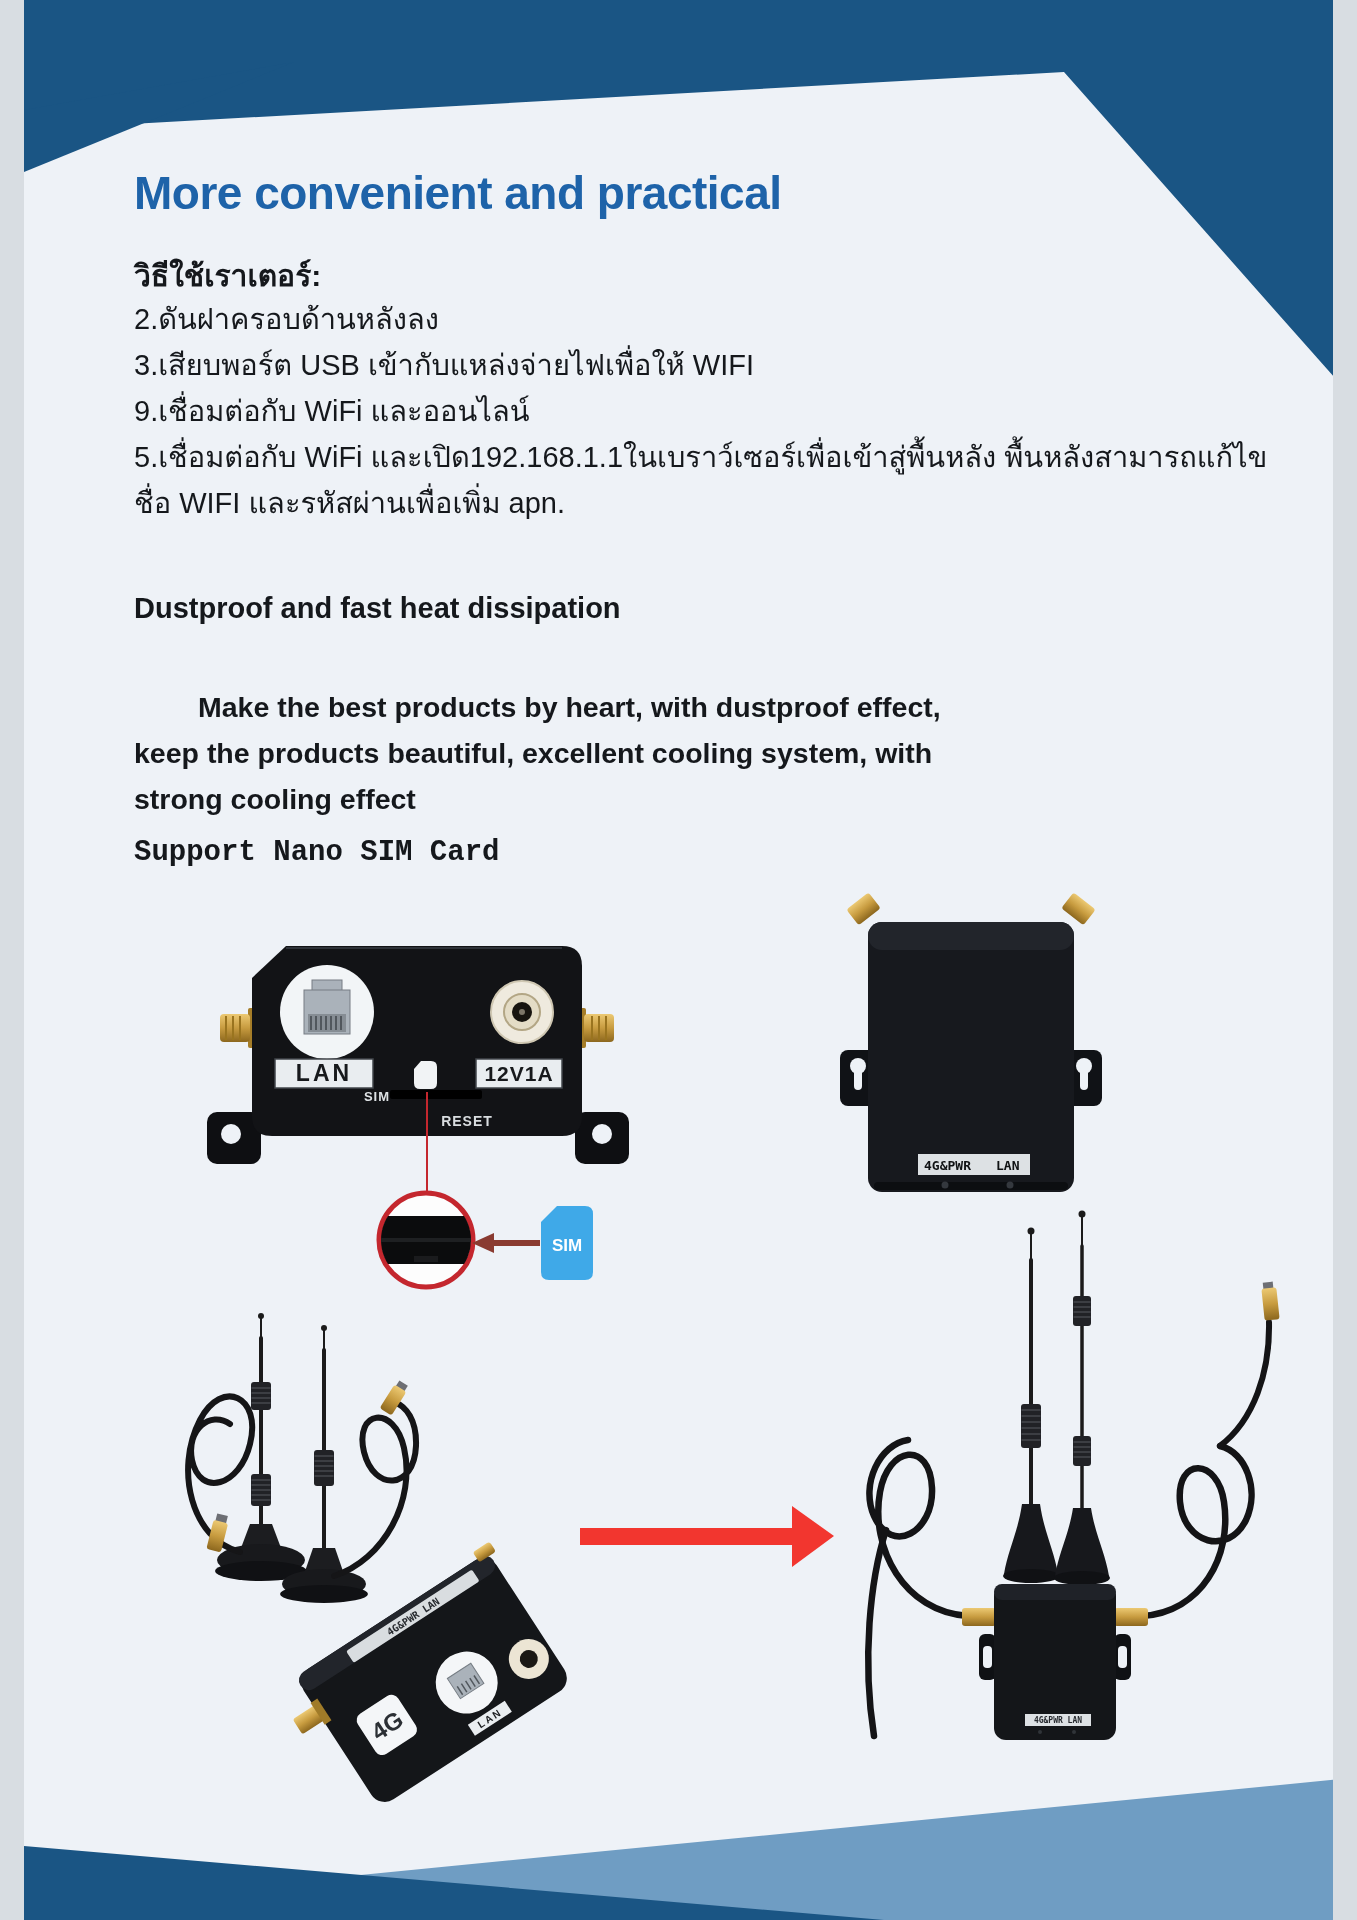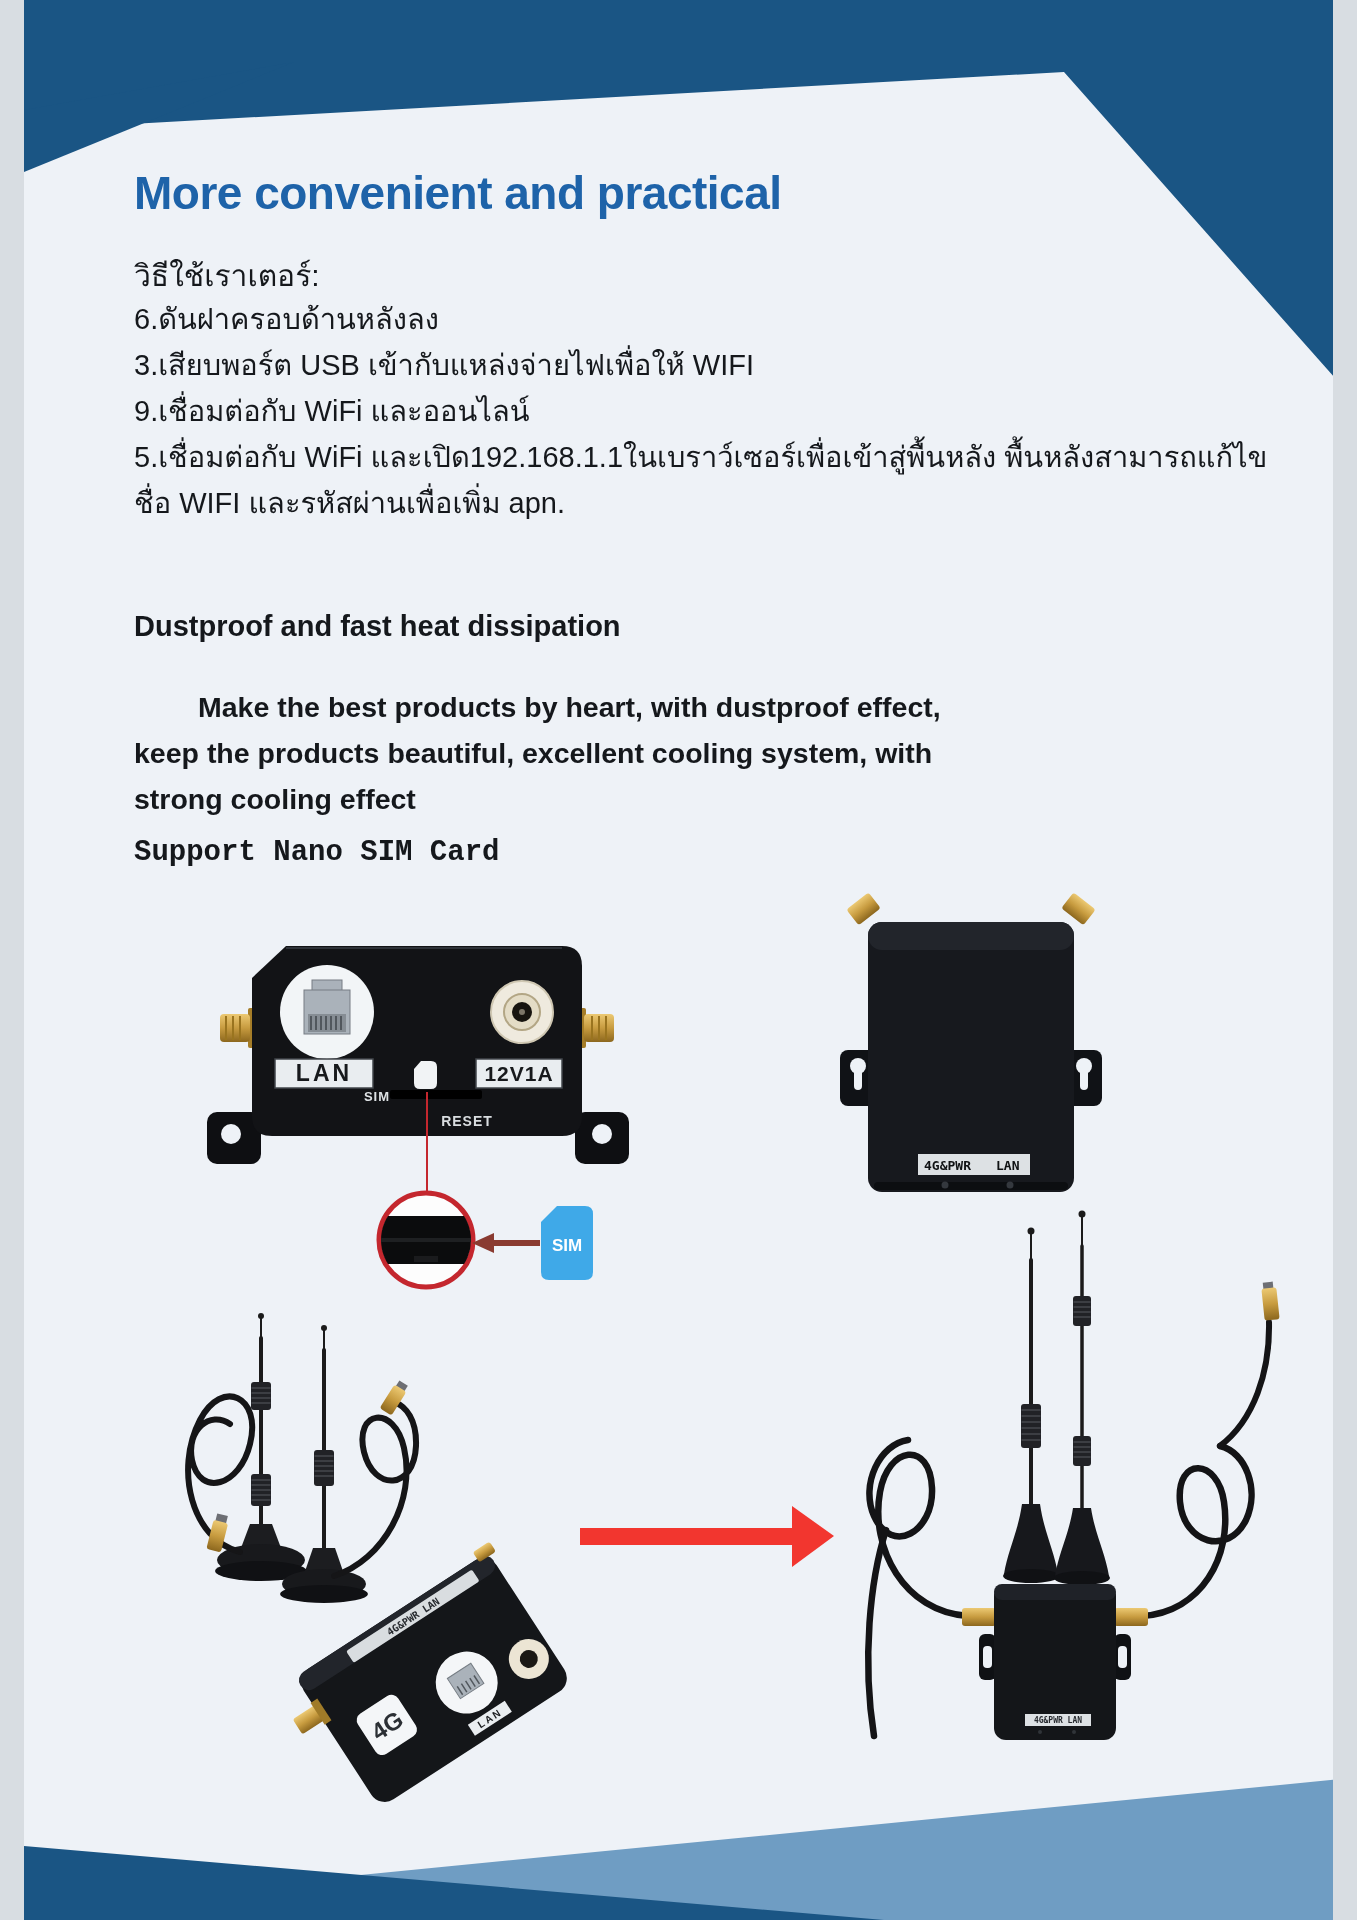--- a/index.html
+++ b/index.html
@@ -8,44 +8,44 @@
     background:#eef2f7;overflow:hidden;
     font-family:"Liberation Sans",sans-serif;color:#15181c;
   }
   .deco{position:absolute;inset:0;pointer-events:none;}
   .deco.top-main{background:#1a5584;clip-path:polygon(0 0,1357px 0,1357px 430px,1040px 72px,0 130px);}
   .deco.top-notch{background:#1a5584;clip-path:polygon(0 110px,270px 62px,0 172px);}
   .deco.bottom-band{background:#6f9dc3;clip-path:polygon(0 1908px,1357px 1775px,1357px 1920px,0 1920px);}
   .deco.bottom-wedge{background:#1a5584;clip-path:polygon(0 1846px,860px 1920px,0 1920px);}
   .txt{position:absolute;left:110px;z-index:3;}
   .title{top:166px;font-size:46px;font-weight:800;letter-spacing:-.5px;color:#1e63a9;}
-  .howto-heading{top:252px;font-size:30px;font-weight:400;}
+  .howto-heading{top:252px;font-size:30px;font-weight:700;}
   .steps{top:296px;width:1150px;font-size:29px;line-height:46px;font-weight:400;}
   .sub-heading{font-size:29px;font-weight:700;}
-  .h-dust{top:610px;}
+  .h-dust{top:592px;}
   .p-dust{top:684px;width:845px;font-size:28.5px;line-height:46px;text-indent:64px;font-weight:bold;}
   .h-sim{top:836px;font-family:Liberation Mono, monospace;}
   svg.art{position:absolute;left:0;top:0;z-index:2;pointer-events:none;}
   .mono{font-family:"DejaVu Sans Mono",monospace;font-weight:bold;}
   .lbl{font-family:"Liberation Sans",sans-serif;font-weight:bold;}
 </style>
 </head>
 <body>
 
 <div class="page">
 
   <div class="deco top-main"></div>
   <div class="deco top-notch"></div>
   <div class="deco bottom-band"></div>
   <div class="deco bottom-wedge"></div>
 
   <div class="txt title">More convenient and practical</div>
   <div class="txt howto-heading">วิธีใช้เราเตอร์:</div>
   <div class="txt steps">
-    <div>6.ดันฝาครอบด้านหลังลง</div>
+    <div>2.ดันฝาครอบด้านหลังลง</div>
     <div>3.เสียบพอร์ต USB เข้ากับแหล่งจ่ายไฟเพื่อให้ WIFI</div>
     <div>9.เชื่อมต่อกับ WiFi และออนไลน์</div>
     <div>5.เชื่อมต่อกับ WiFi และเปิด192.168.1.1ในเบราว์เซอร์เพื่อเข้าสู่พื้นหลัง พื้นหลังสามารถแก้ไข ชื่อ WIFI และรหัสผ่านเพื่อเพิ่ม apn.</div>
   </div>
   <div class="txt sub-heading h-dust">Dustproof and fast heat dissipation</div>
   <div class="txt p-dust">Make the best products by heart, with dustproof effect, keep the products beautiful, excellent cooling system, with strong cooling effect</div>
   <div class="txt sub-heading h-sim">Support Nano SIM Card</div>
 
   <svg class="art" width="1357" height="1920" viewBox="0 0 1357 1920">
     <defs>

